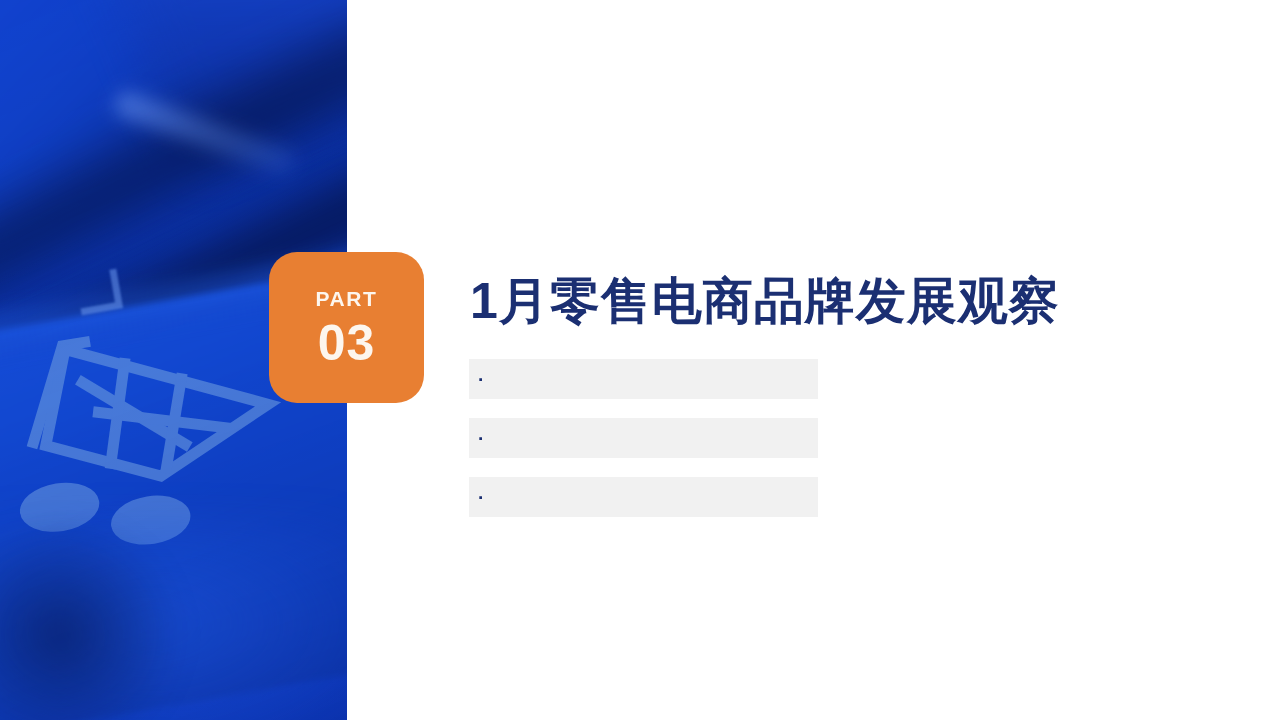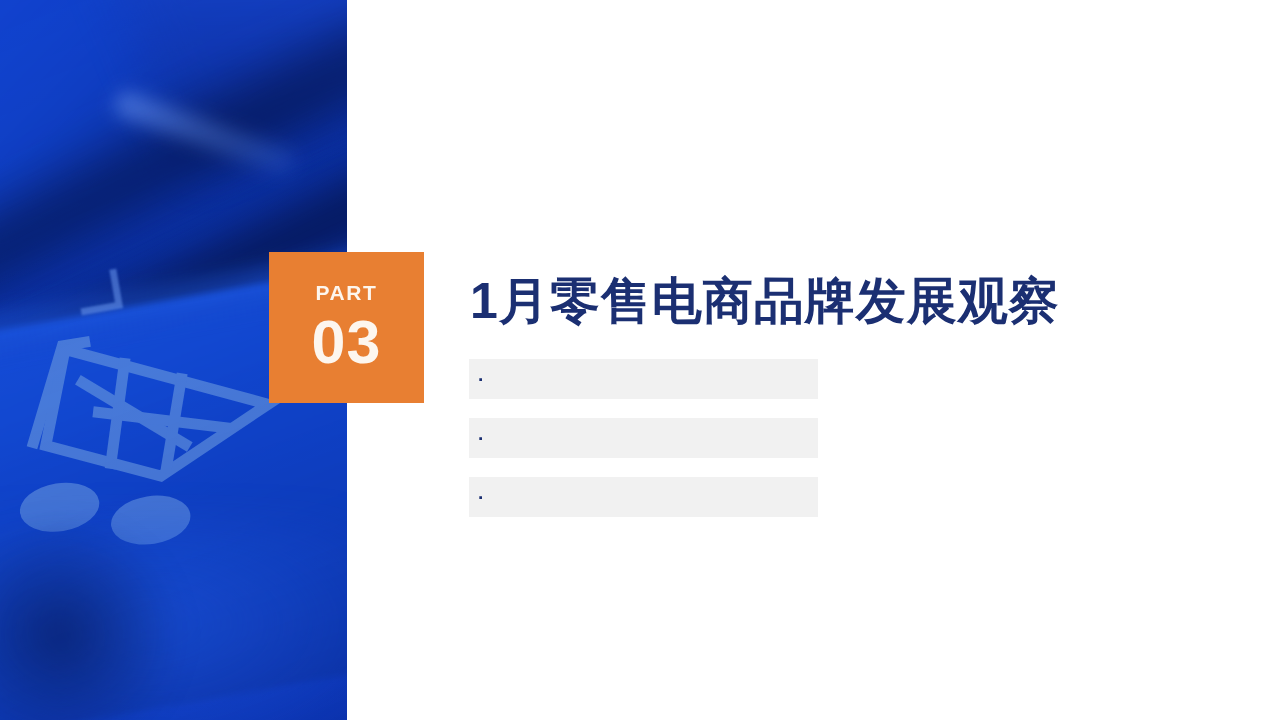--- a/index.html
+++ b/index.html
@@ -142,30 +142,31 @@
   .part-badge {
     position:absolute;
     left:269px; top:252px;
     width:155px; height:151px;
     background:#e87f32;
     display:flex;
     flex-direction:column;
     align-items:center;
     justify-content:center;
     color:#fdf6ee;
+    border-radius:28px;
   }
   .part-label {
     font-size:21px;
     font-weight:bold;
     letter-spacing:1.6px;
     line-height:1;
     margin-bottom:9px;
   }
   .part-number {
-    font-size:61px;
+    font-size:50px;
     font-weight:bold;
     line-height:1;
     letter-spacing:1px;
   }
 
   
   .content {
     position:absolute;
     left:469px; top:250px;
     width:600px;

